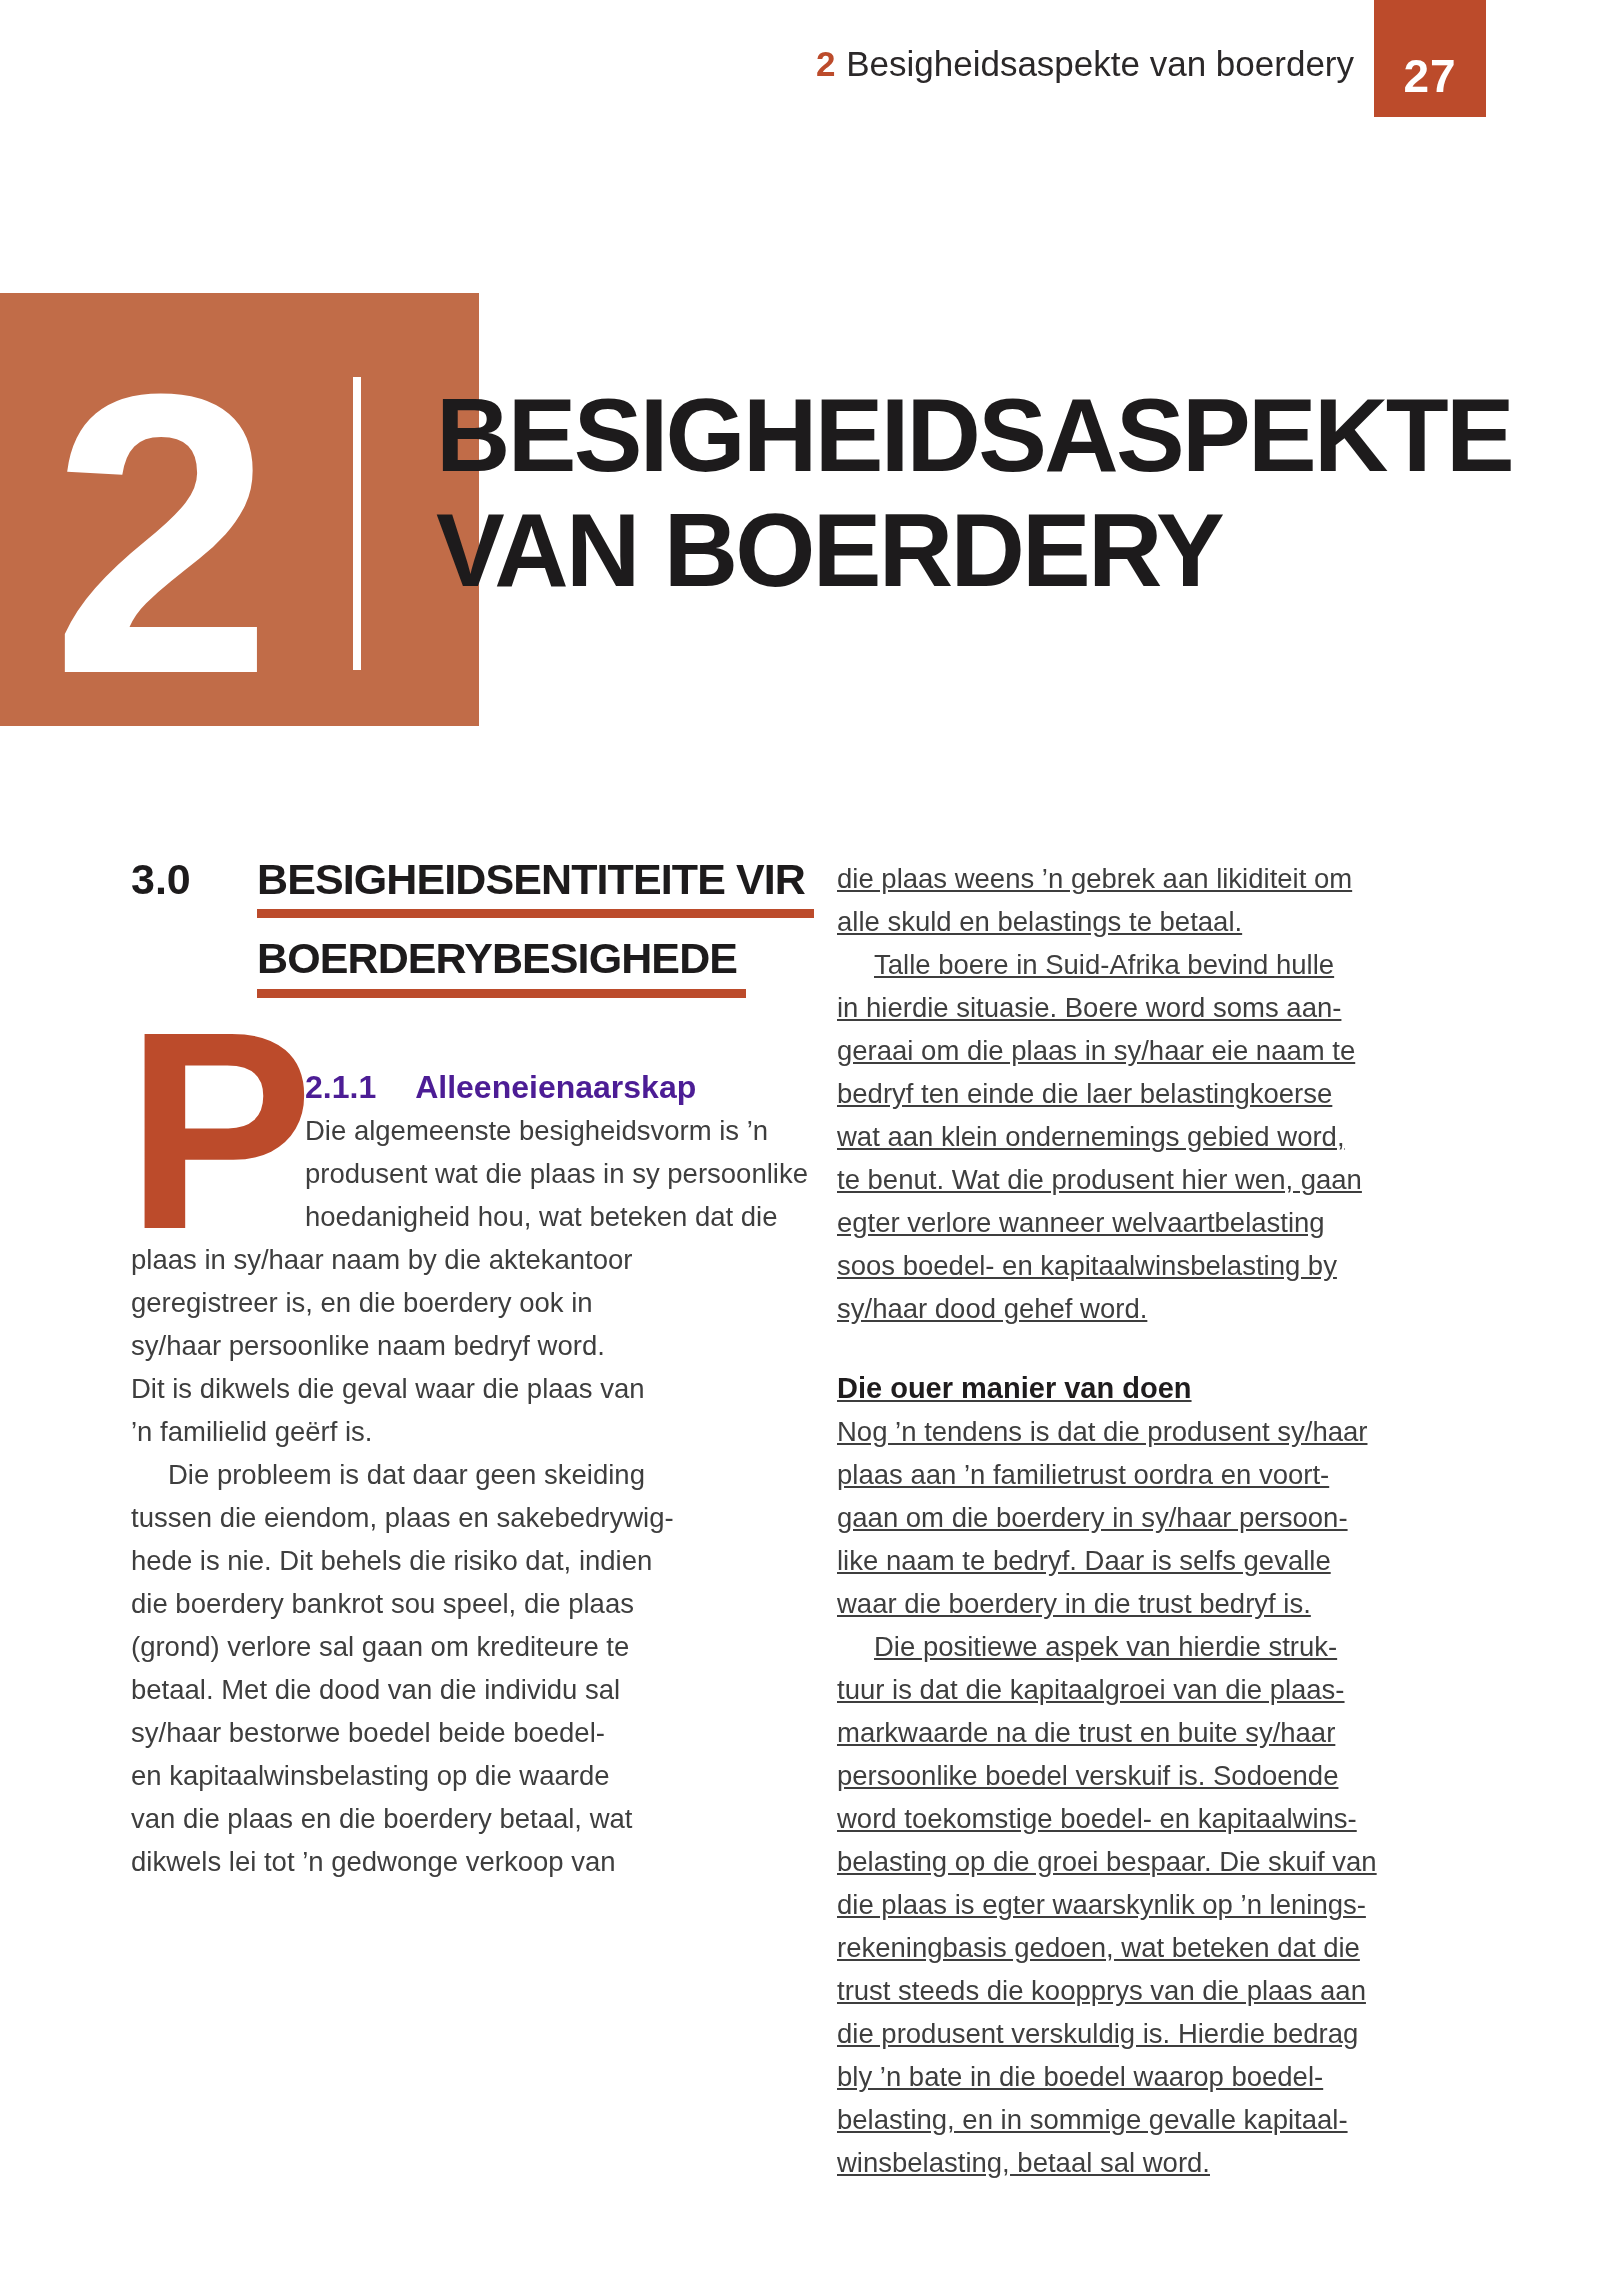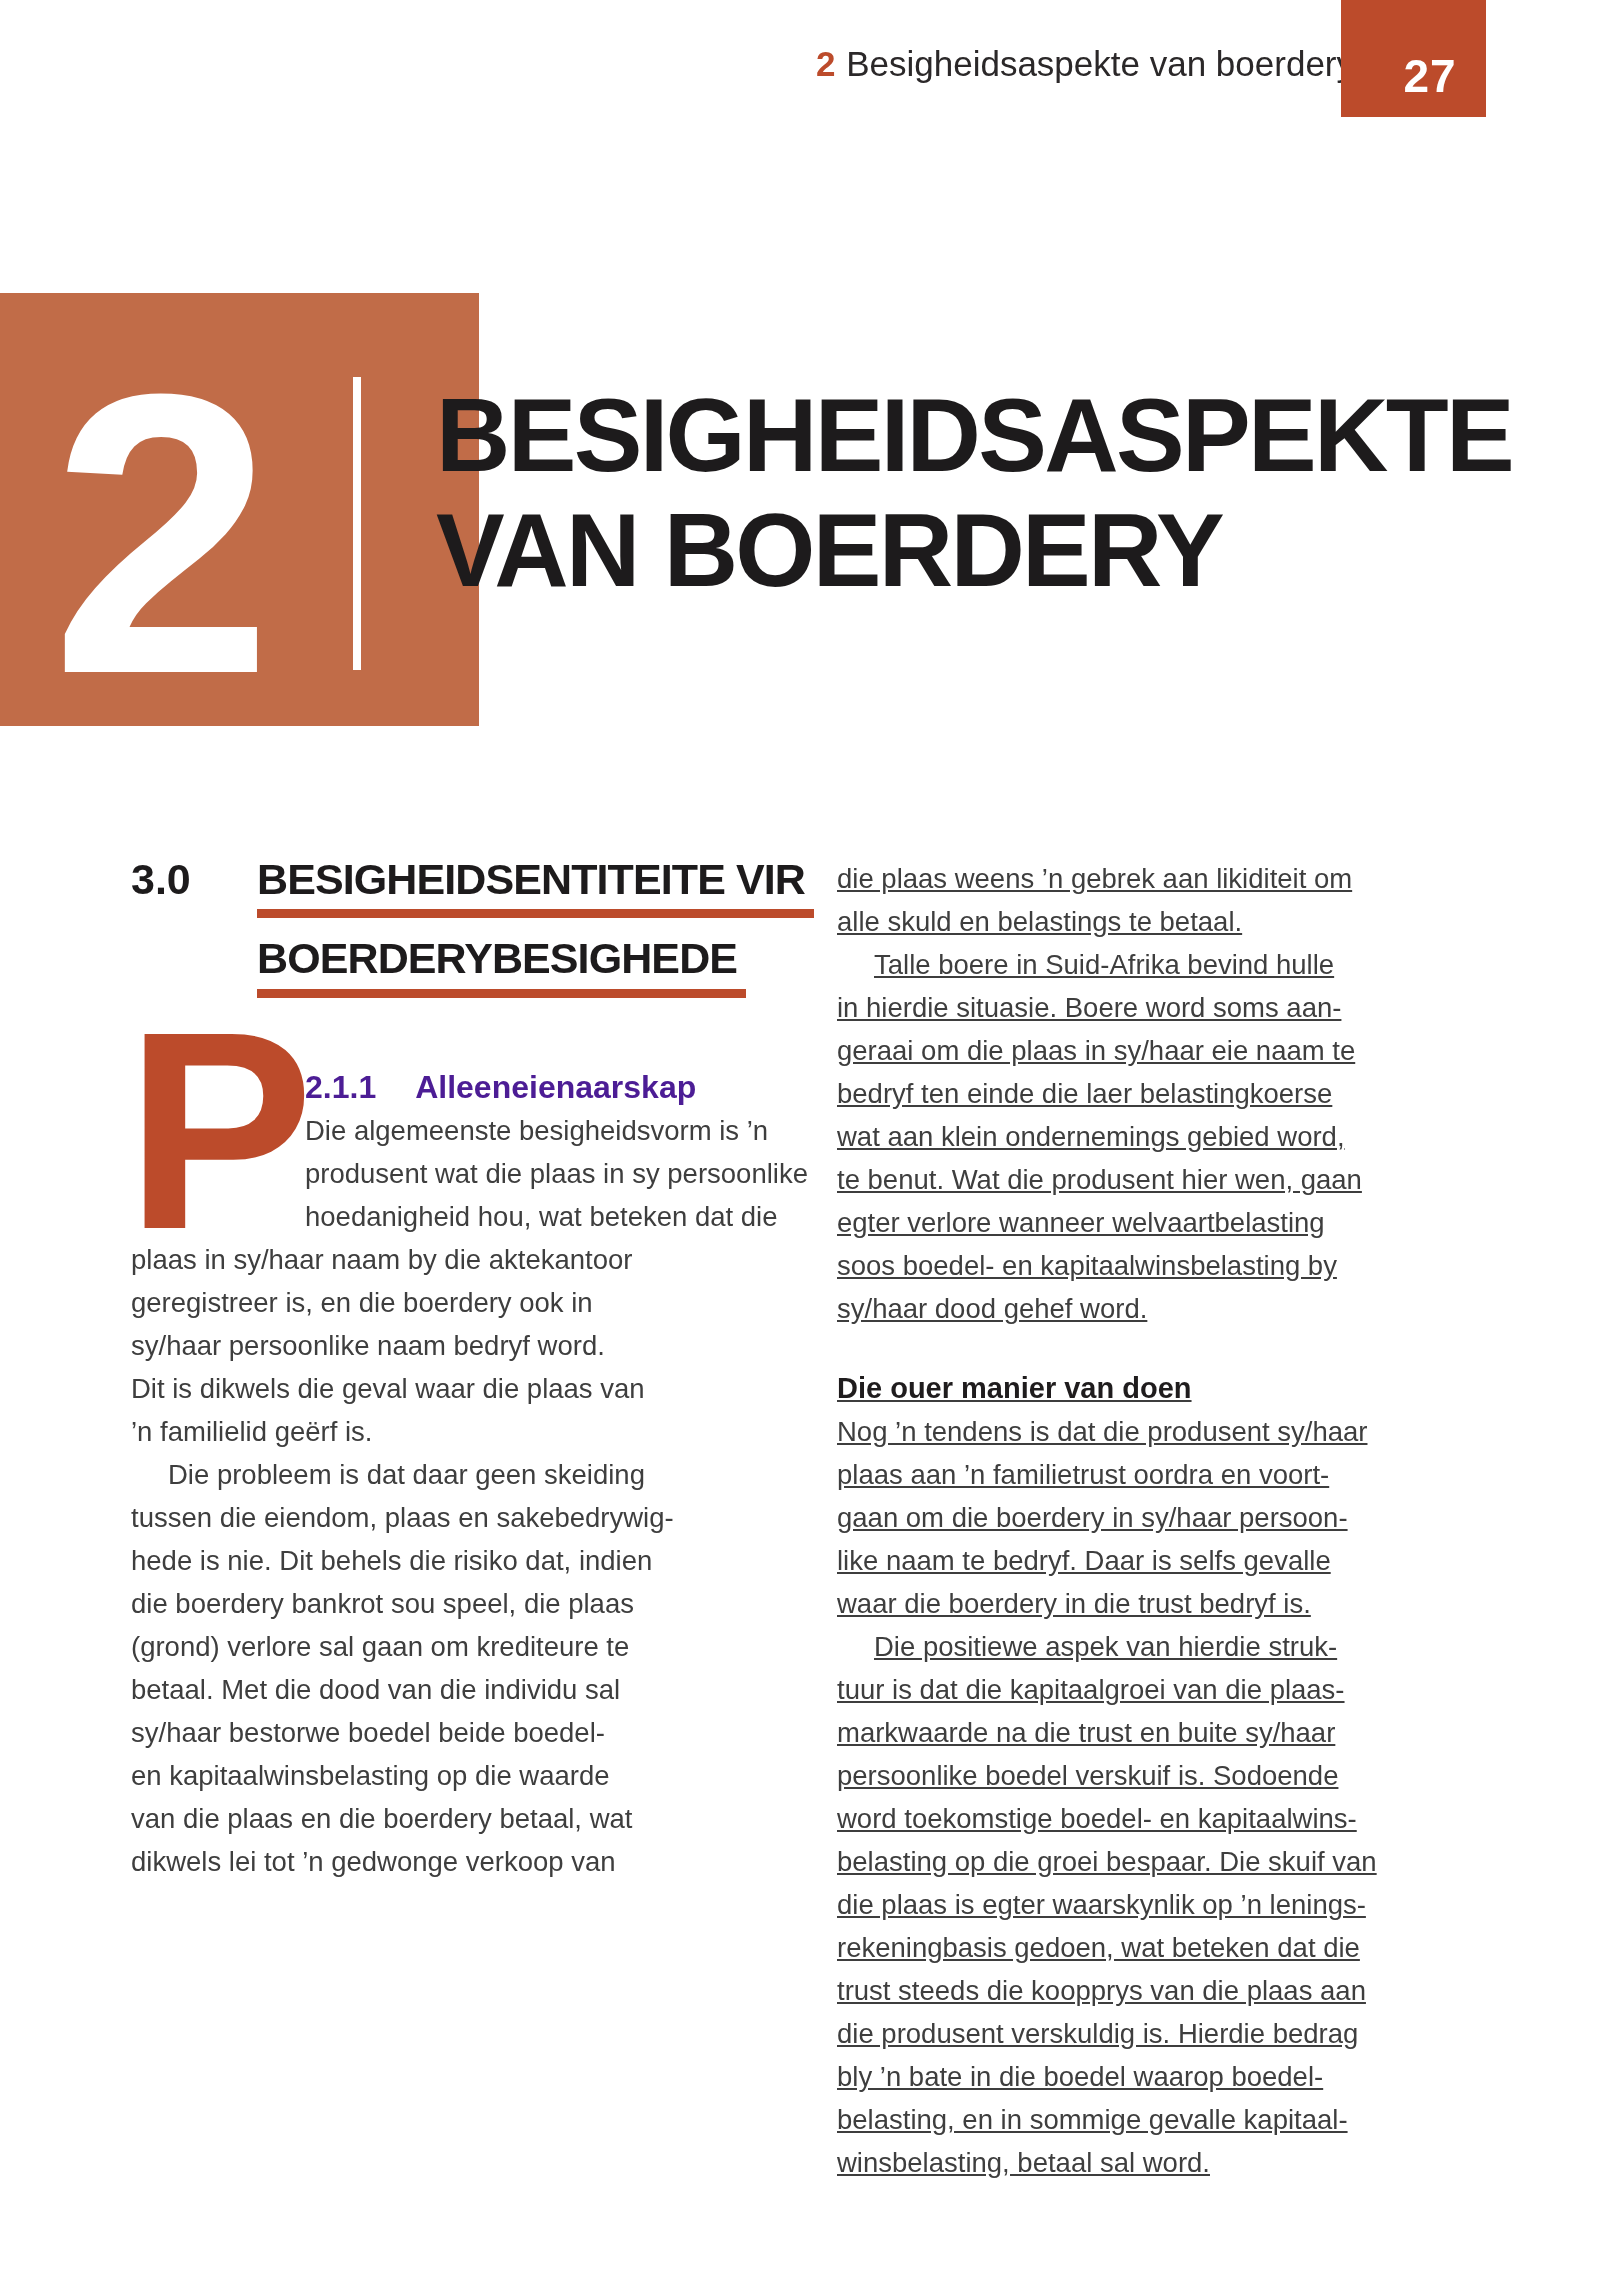--- a/index.html
+++ b/index.html
@@ -8,21 +8,21 @@
     font-family:"Liberation Sans", sans-serif; overflow:hidden;
   }
   
   .header-title {
     position:absolute; top:35px; right:269px;
     font-size:35px; line-height:57px; color:#2B2829; white-space:pre;text-align:center;
   }
   .header-title .hnum { color:#BC4B2B; font-weight:bold; margin-right:10.6px; }
   .page-box {
     position:absolute; top:0; right:137px; width:112px; height:117px;
-    background:#BC4B2B; display:flex; align-items:flex-end; justify-content:center;padding-left:33px;
+    background:#BC4B2B; display:flex; align-items:flex-end; justify-content:center;
   }
   .page-box .pnum {
     color:#ffffff; font-weight:bold; font-size:46px; padding-bottom:14px;
     letter-spacing:0.9px;
   }
   
   .banner {
     position:absolute; left:0; top:293px; width:479px; height:433px;
     background:#C16C48;
   }

